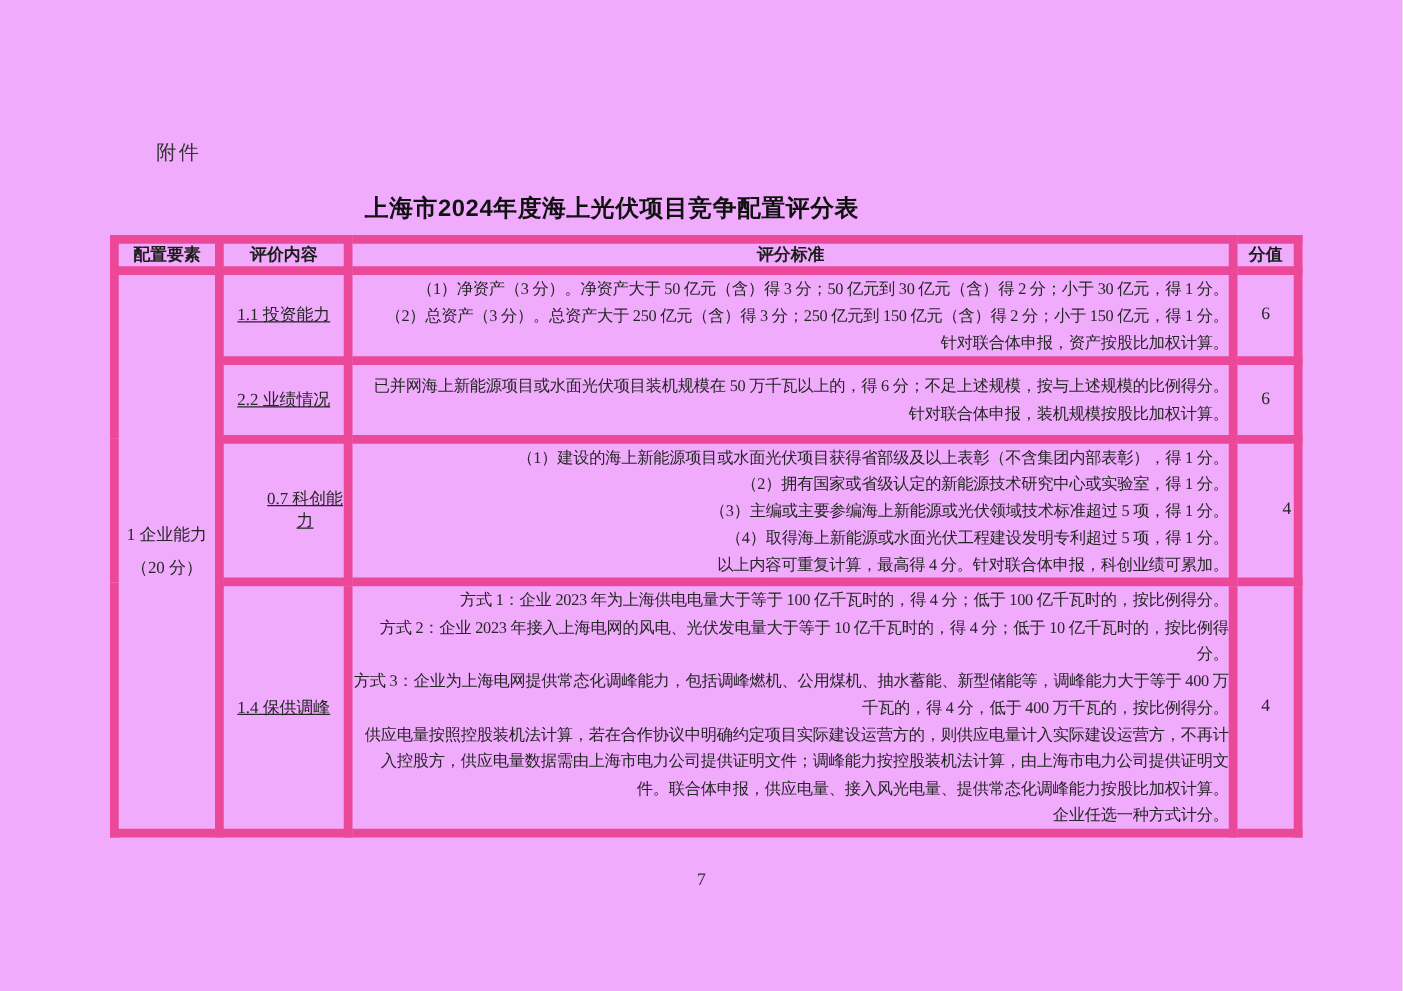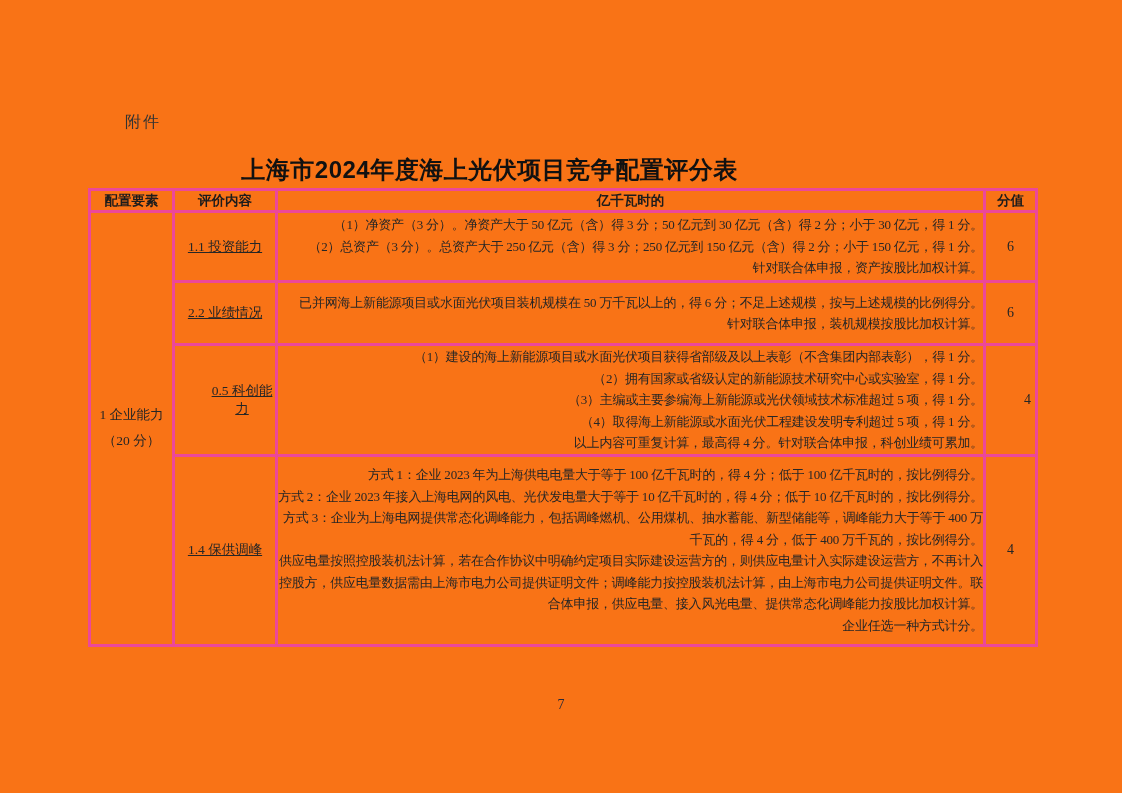--- a/index.html
+++ b/index.html
@@ -5,60 +5,60 @@
   * { box-sizing: border-box; }
   html, body {
     margin: 0;
     padding: 0;
     background: #ffffff;
   }
   .page {
     position: relative;
     width: 1122px;
     height: 793px;
-    background: #f97316;
+    background: #f0abfc;
     font-family: "Liberation Serif", "DejaVu Serif", serif;
     color: #262626;
     overflow: hidden;
   }
   .attachment {
     position: absolute;
     left: 125px;
     top: 112px;
     font-size: 16px;
     letter-spacing: 2px;
     color: #333333;
   }
   .doc-title {
     position: absolute;
     left: 0;
     top: 154px;
     width: 979px;
     text-align: center;
     margin: 0;
     font-family: "Liberation Sans", "DejaVu Sans", sans-serif;
-    font-size: 24px;
+    font-size: 19px;
     font-weight: 700;
     color: #111111;
     letter-spacing: 0.5px;
   }
   .table-wrap {
     position: absolute;
     left: 88px;
     top: 188px;
   }
   table.score-table {
     border-collapse: collapse;
     table-layout: fixed;
     width: 947px;
     border: 2px solid #000000;
   }
   table.score-table th,
   table.score-table td {
-    border: 3px solid #ec4899;
+    border: 7px solid #ec4899;
     vertical-align: middle;
     padding: 0;
     margin-left: 21px;
   }
   th.col-header {
     height: 22px;
     font-size: 13.5px;
     font-weight: 700;
     text-align: center;
     color: #1c1c1c;
@@ -120,42 +120,42 @@
       <colgroup>
         <col style="width:84px">
         <col style="width:103px">
         <col style="width:708px">
         <col style="width:52px">
       </colgroup>
       <thead>
         <tr>
           <th class="col-header">配置要素</th>
           <th class="col-header">评价内容</th>
-          <th class="col-header">亿千瓦时的</th>
+          <th class="col-header">评分标准</th>
           <th class="col-header">分值</th>
         </tr>
       </thead>
       <tbody>
         <tr class="row-1">
           <td class="category-cell" rowspan="4">1 企业能力
 （20 分）</td>
           <td class="content-cell">1.1 投资能力</td>
           <td class="criteria-cell">（1）净资产（3 分）。净资产大于 50 亿元（含）得 3 分；50 亿元到 30 亿元（含）得 2 分；小于 30 亿元，得 1 分。
 （2）总资产（3 分）。总资产大于 250 亿元（含）得 3 分；250 亿元到 150 亿元（含）得 2 分；小于 150 亿元，得 1 分。
 针对联合体申报，资产按股比加权计算。</td>
           <td class="score-cell">6</td>
         </tr>
         <tr class="row-2">
           <td class="content-cell">2.2 业绩情况</td>
           <td class="criteria-cell">已并网海上新能源项目或水面光伏项目装机规模在 50 万千瓦以上的，得 6 分；不足上述规模，按与上述规模的比例得分。
 针对联合体申报，装机规模按股比加权计算。</td>
           <td class="score-cell">6</td>
         </tr>
         <tr class="row-3">
-          <td class="content-cell">0.5 科创能力</td>
+          <td class="content-cell">0.7 科创能力</td>
           <td class="criteria-cell">（1）建设的海上新能源项目或水面光伏项目获得省部级及以上表彰（不含集团内部表彰），得 1 分。
 （2）拥有国家或省级认定的新能源技术研究中心或实验室，得 1 分。
 （3）主编或主要参编海上新能源或光伏领域技术标准超过 5 项，得 1 分。
 （4）取得海上新能源或水面光伏工程建设发明专利超过 5 项，得 1 分。
 以上内容可重复计算，最高得 4 分。针对联合体申报，科创业绩可累加。</td>
           <td class="score-cell">4</td>
         </tr>
         <tr class="row-4">
           <td class="content-cell">1.4 保供调峰</td>
           <td class="criteria-cell">方式 1：企业 2023 年为上海供电电量大于等于 100 亿千瓦时的，得 4 分；低于 100 亿千瓦时的，按比例得分。

